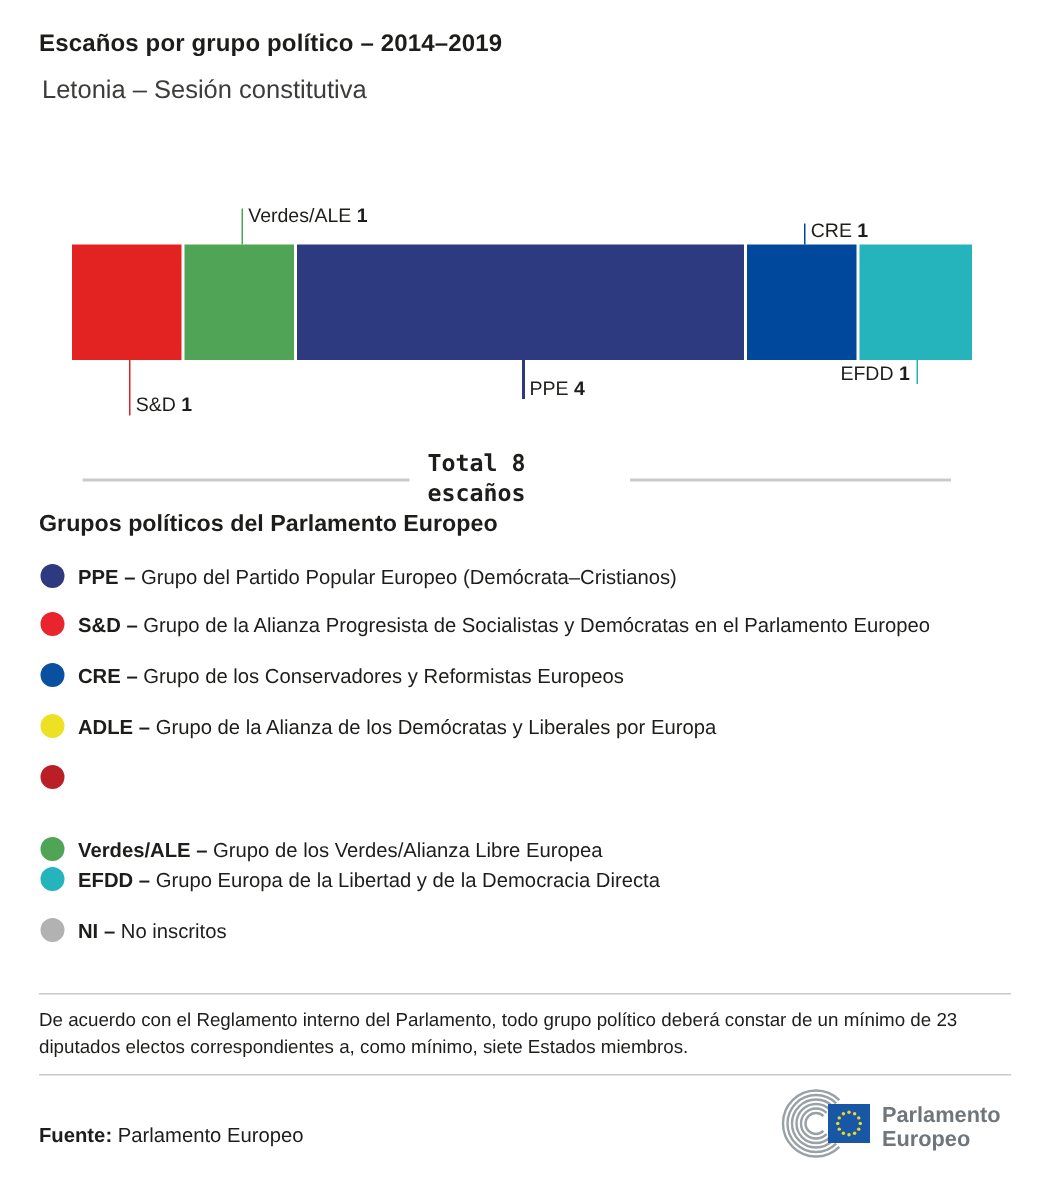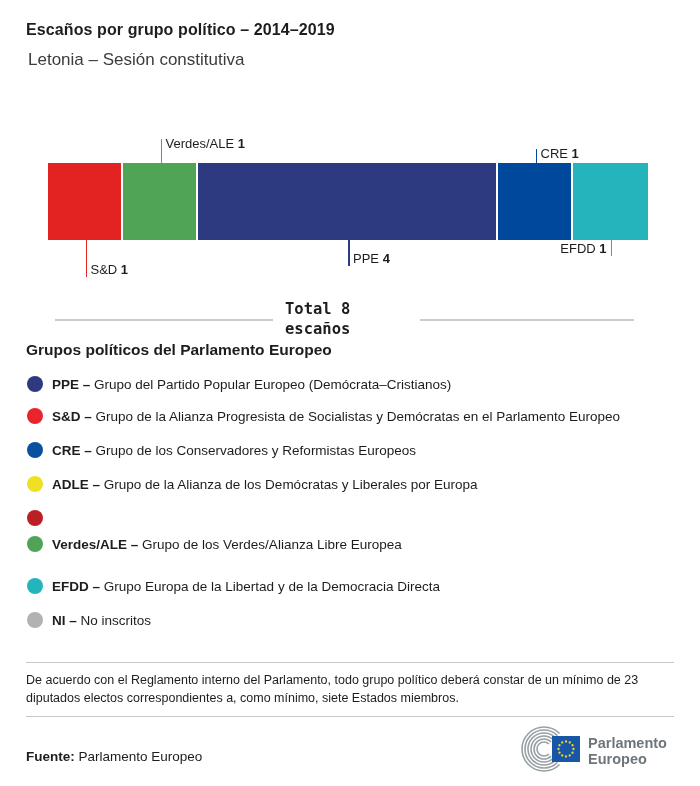--- a/index.html
+++ b/index.html
@@ -86,21 +86,21 @@
       <span class="legend-dot" style="background: rgb(10, 80, 161);"></span>
       <span class="legend-text"><b>CRE –</b><span> Grupo de los Conservadores y Reformistas Europeos</span></span>
     </div>
     <div class="legend-item" style="top: 102px;">
       <span class="legend-dot" style="background: rgb(238, 225, 36);"></span>
       <span class="legend-text"><b>ADLE –</b><span> Grupo de la Alianza de los Demócratas y Liberales por Europa</span></span>
     </div>
     <div class="legend-item" style="top: 136px;">
       <span class="legend-dot" style="background: rgb(187, 31, 38);"></span>
     </div>
-    <div class="legend-item" style="top: 162px; justify-content: flex-end;">
+    <div class="legend-item" style="top: 184px; justify-content: flex-end;">
       <span class="legend-dot" style="background: rgb(80, 164, 85);"></span>
       <span class="legend-text"><b>Verdes/ALE –</b><span> Grupo de los Verdes/Alianza Libre Europea</span></span>
     </div>
     <div class="legend-item" style="top: 204px;">
       <span class="legend-dot" style="background: rgb(38, 180, 188);"></span>
       <span class="legend-text"><b>EFDD –</b><span> Grupo Europa de la Libertad y de la Democracia Directa</span></span>
     </div>
     <div class="legend-item" style="top: 238px; align-items: center;">
       <span class="legend-dot" style="background: rgb(178, 178, 178);"></span>
       <span class="legend-text"><b>NI –</b><span> No inscritos</span></span>

